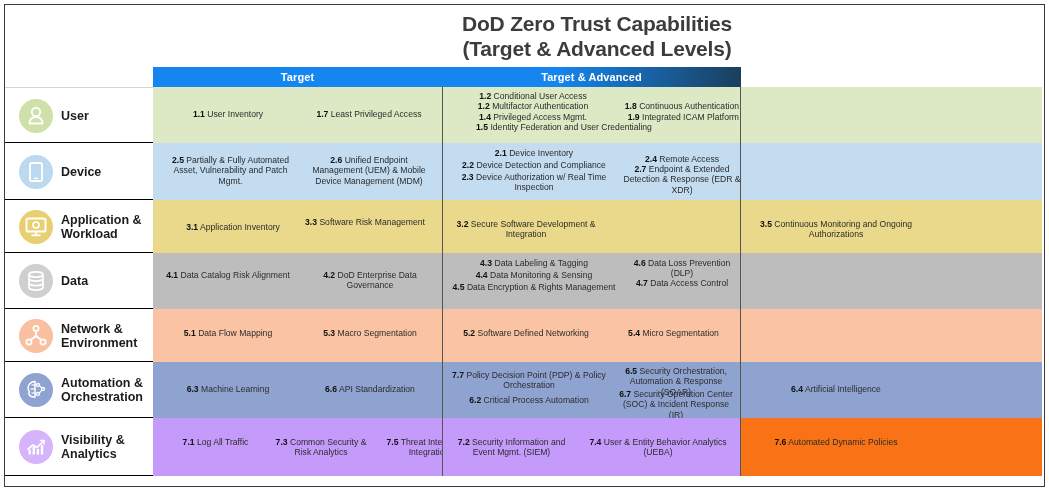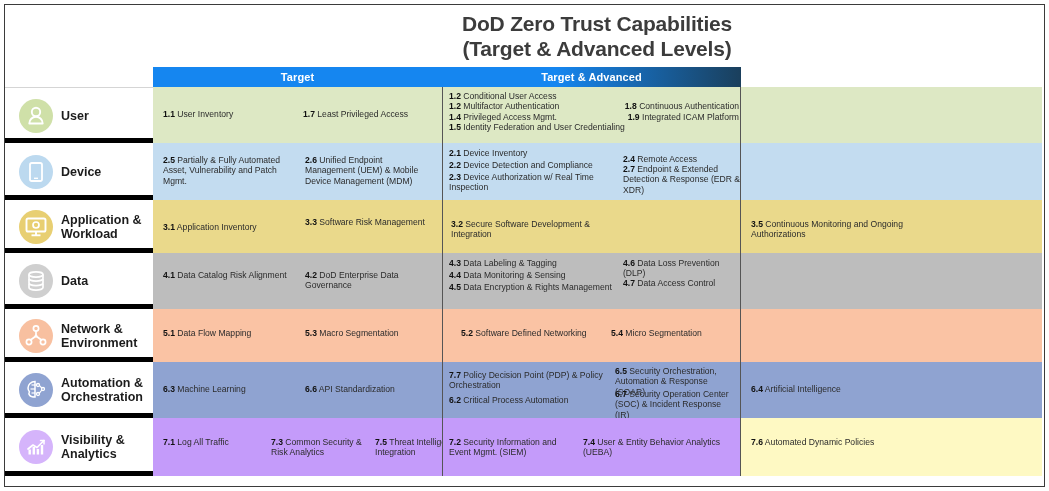--- a/index.html
+++ b/index.html
@@ -46,26 +46,26 @@
   .hdr-both     { left:289px; width:299px; background:linear-gradient(90deg,#1586f0 0%,#1586f0 38%,#1a3f5c 100%); }
   .hdr-adv      { left:588px; width:301px; background:#1b3a52;margin-top:48px; }
 
   
   .row { position:absolute; left:0px; width:889px; }
   .cellA { position:absolute; left:0px;   width:289px; height:100%; }
   .cellB { position:absolute; left:289px; width:299px; height:100%;
            border-left:1.5px solid #555; border-right:1.5px solid #555; }
   .cellC { position:absolute; left:588px; width:301px; height:100%; }
 
-  .cap { position:absolute; font-size:8.6px; line-height:10.3px; color:#2b2b2b; }
+  .cap { position:absolute; font-size:8.6px; line-height:10.3px; color:#2b2b2b;text-align:center; }
   .cap b { font-weight:bold; color:#111; }
 
   
   .lrow { position:absolute; left:0px; width:148px;
-          border-bottom:5px solid #000000; }
+          border-bottom:1px solid #000000; }
   .lrow.first { border-top:1px solid #d5d5d5; }
   .licon { position:absolute; left:14px; border-radius:50%;
            width:34px; height:34px; }
   .ltext { position:absolute; left:56px; font-size:12.5px; font-weight:bold;
            color:#1c1c1c; line-height:14px; }
   .licon svg { display:block; }
 </style>
 </head>
 <body>
 
@@ -265,20 +265,20 @@
         <div class="row" style="top: 351px; height: 58px;">
           <div class="cellA" style="background: rgb(196, 155, 250);">
             <div class="cap" style="left: 10px; top: 19px; width: 105px;"><b>7.1</b><span> Log All Traffic</span></div>
             <div class="cap" style="left: 118px; top: 19px; width: 100px;"><b>7.3</b><span> Common Security &amp; Risk Analytics</span></div>
             <div class="cap" style="left: 222px; top: 19px; width: 108px;"><b>7.5</b><span> Threat Intelligence Integration</span></div>
           </div>
           <div class="cellB" style="background: rgb(196, 155, 250);">
             <div class="cap" style="left: 6px; top: 19px; width: 125px;"><b>7.2</b><span> Security Information and Event Mgmt. (SIEM)</span></div>
             <div class="cap" style="left: 140px; top: 19px; width: 150px;"><b>7.4</b><span> User &amp; Entity Behavior Analytics (UEBA)</span></div>
           </div>
-          <div class="cellC" style="background: #fef9c3;">
+          <div class="cellC" style="background: #f97316;">
             <div class="cap" style="left: 10px; top: 19px; width: 170px;"><b>7.6</b><span> Automated Dynamic Policies</span></div>
           </div>
         </div>
       </div>
 
   </div>
 </div>
 
 </body></html>

